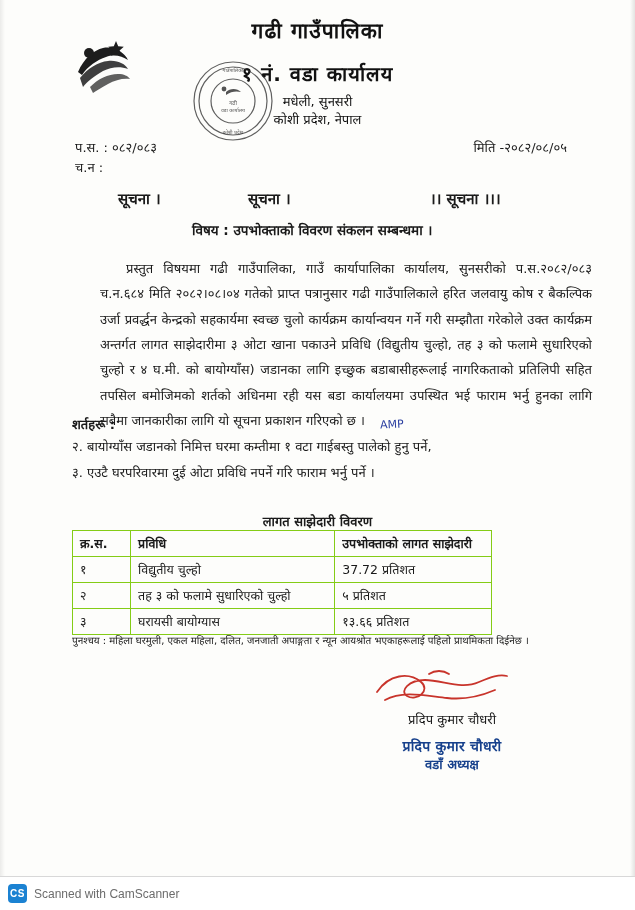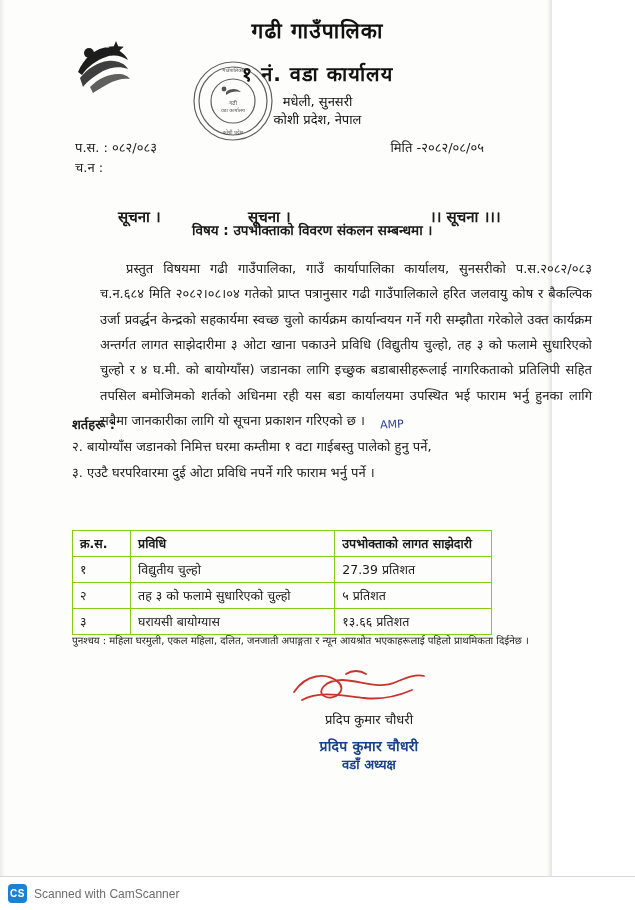--- a/index.html
+++ b/index.html
@@ -11,21 +11,21 @@
     width: 635px;
     height: 910px;
     position: relative;
     font-family: "DejaVu Sans", sans-serif;
     color: #1a1a1a;
     overflow: hidden;
   }
   .page {
     position: absolute;
     left: 0; top: 0;
-    width: 552px;
+    width: 635px;
     height: 910px;
     background: #fdfdfb;
   }
   
   .header {
     position: absolute;
     left: 0; top: 18px;
     width: 635px;
     text-align: center;
   }
@@ -89,21 +89,20 @@
   .notice-row {
     position: absolute;
     left: 0;
     top: 188px;
     width: 635px;
     font-size: 15px;
     font-weight: bold;
   }
   .notice-row span {
     position: absolute;
-    margin-top: 18px;
   }
   .n1 { left: 118px; }
   .n2 { left: 248px; }
   .n3 { left: 430px; }
   
   .subject {
     position: absolute;
     left: 192px;
     top: 221px;
     font-size: 13.5px;
@@ -329,33 +328,34 @@
     <p>प्रस्तुत विषयमा गढी गाउँपालिका, गाउँ कार्यापालिका कार्यालय, सुनसरीको प.स.२०८२/०८३ च.न.६८४ मिति २०८२।०८।०४ गतेको प्राप्त पत्रानुसार गढी गाउँपालिकाले हरित जलवायु कोष र बैकल्पिक उर्जा प्रवर्द्धन केन्द्रको सहकार्यमा स्वच्छ चुलो कार्यक्रम कार्यान्वयन गर्ने गरी सम्झौता गरेकोले उक्त कार्यक्रम अन्तर्गत लागत साझेदारीमा ३ ओटा खाना पकाउने प्रविधि (विद्युतीय चुल्हो, तह ३ को फलामे सुधारिएको चुल्हो र ४ घ.मी. को बायोग्याँस) जडानका लागि इच्छुक बडाबासीहरूलाई नागरिकताको प्रतिलिपी सहित तपसिल बमोजिमको शर्तको अधिनमा रही यस बडा कार्यालयमा उपस्थित भई फाराम भर्नु हुनका लागि सबैमा जानकारीका लागि यो सूचना प्रकाशन गरिएको छ ।</p>
   </div>
 
   <div class="cond-head">शर्तहरू :</div>
   <div class="hand-note">AMP</div>
   <div class="cond-list">
     <div>२. बायोग्याँस जडानको निमित्त घरमा कम्तीमा १ वटा गाईबस्तु पालेको हुनु पर्ने,</div>
     <div>३. एउटै घरपरिवारमा दुई ओटा प्रविधि नपर्ने गरि फाराम भर्नु पर्ने ।</div>
   </div>
 
+  <div class="table-title">लागत साझेदारी विवरण</div>
   <table class="cost">
     <thead>
       <tr>
         <td class="c1">क्र.स.</td>
         <td class="c2">प्रविधि</td>
         <td class="c3">उपभोक्ताको लागत साझेदारी</td>
       </tr>
     </thead>
     <tbody>
       <tr>
         <td class="c1">१</td>
         <td class="c2">विद्युतीय चुल्हो</td>
-        <td class="c3">27.39 प्रतिशत</td>
+        <td class="c3">37.72 प्रतिशत</td>
       </tr>
       <tr>
         <td class="c1">२</td>
         <td class="c2">तह ३ को फलामे सुधारिएको चुल्हो</td>
         <td class="c3">५ प्रतिशत</td>
       </tr>
       <tr>
         <td class="c1">३</td>
         <td class="c2">घरायसी बायोग्यास</td>
         <td class="c3">१३.६६ प्रतिशत</td>

